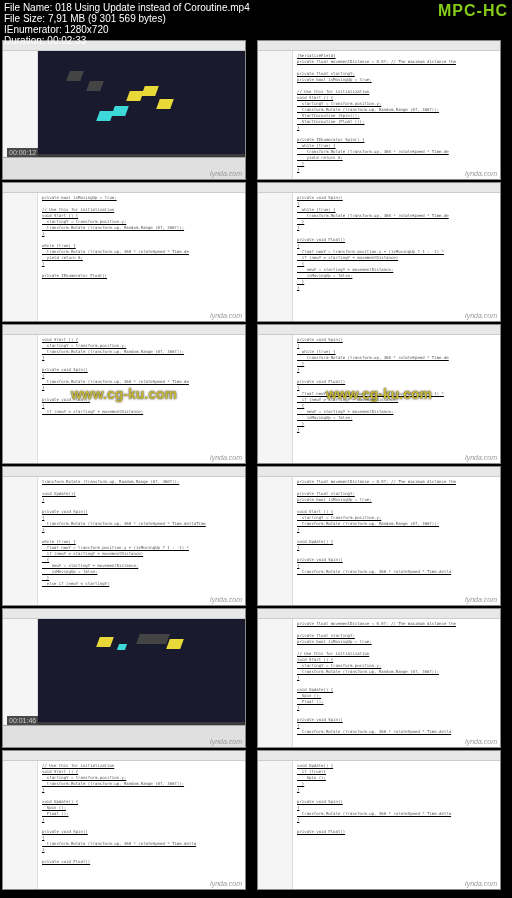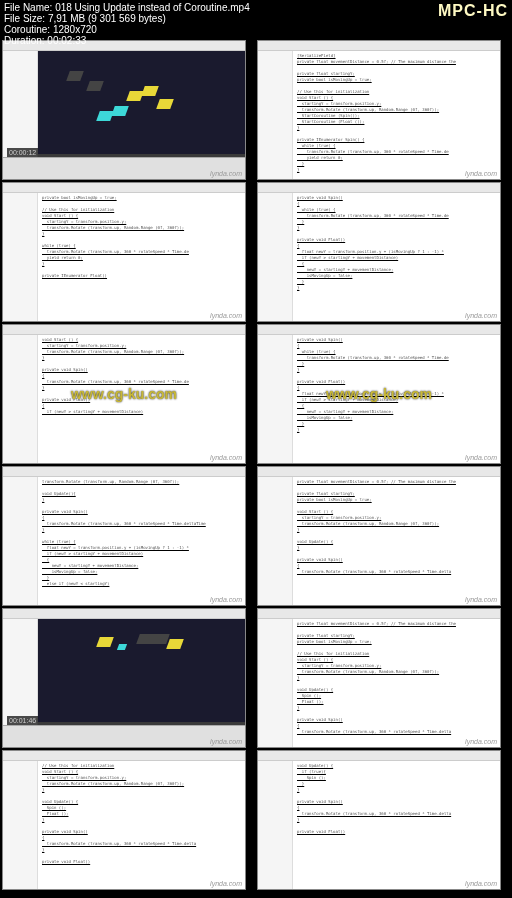--- a/index.html
+++ b/index.html
@@ -17,21 +17,21 @@
     left: 4px;
     color: #fff;
     font-size: 10px;
     line-height: 11px;
     z-index: 10;
   }
   .mpc-logo {
     position: absolute;
     top: 2px;
     right: 4px;
-    color: #fef9c3;
+    color: #84cc16;
     font-size: 16px;
     font-weight: bold;
     letter-spacing: 1px;
     z-index: 10;
   }
   .grid {
     position: absolute;
     top: 38px;
     left: 0;
     width: 512px;
@@ -132,21 +132,21 @@
     background: rgba(0,0,0,0.7);
     padding: 1px 2px;
   }
 </style>
 </head>
 <body>
 
 <div class="header-info">
   <span>File Name:</span> <span>018 Using Update instead of Coroutine.mp4</span><br>
   <span>File Size:</span> <span>7,91 MB (9 301 569 bytes)</span><br>
-  <span>Coroutine:</span> <span>1280x720</span><br>
+  <span>IEnumerator:</span> <span>1280x720</span><br>
   <span>Duration:</span> <span>00:02:33</span>
 </div>
 
 <div class="mpc-logo">MPC-HC</div>
 
 <div class="grid">
 
   <div class="thumb unity-view">
     <div class="thumb-header"></div>
     <div class="thumb-body">

